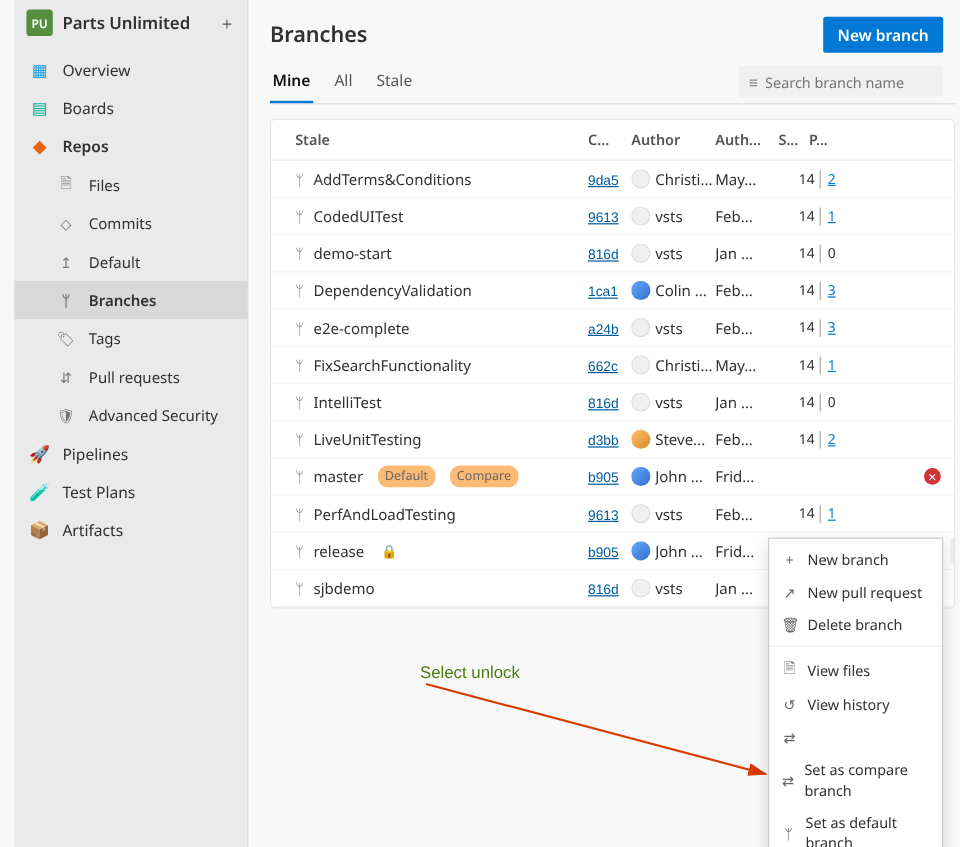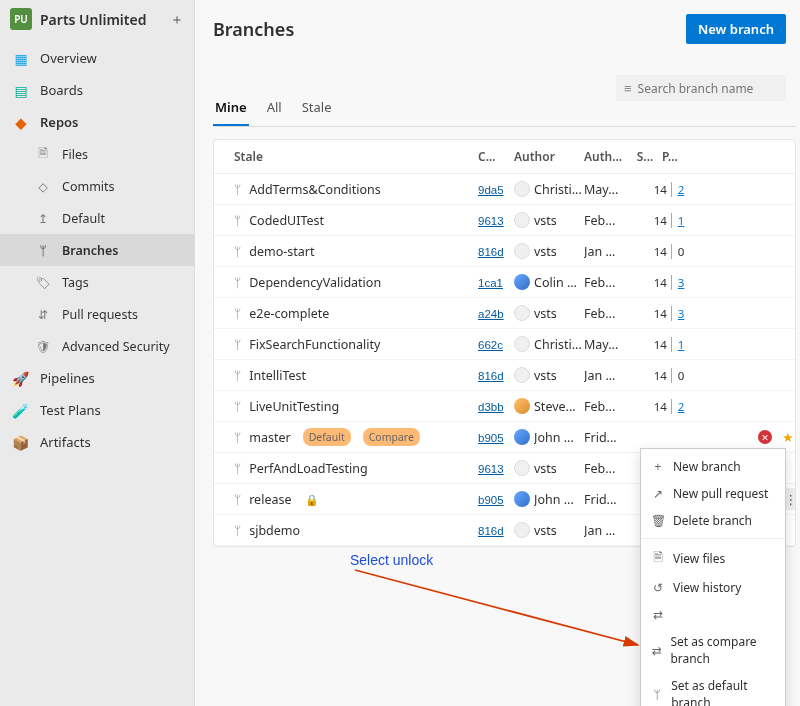--- a/index.html
+++ b/index.html
@@ -1,17 +1,17 @@
 <!DOCTYPE html>
 <html><head>
 <meta charset="utf-8">
 <style>
   * { box-sizing: border-box; margin: 0; padding: 0; font-family: "Segoe UI", -apple-system, system-ui, sans-serif; }
   html, body { width: 800px; height: 706px; background: #f8f8f8; overflow: hidden; font-size: 13px; color: #323130; }
-  .root { display: flex; height: 100%; }
+  .root { display: flex; height: 100%; padding-left: 12px; }
 
   
   .sidebar { width: 195px; background: #eaeaea; display: flex; flex-direction: column; border-right: 1px solid #ddd; }
   .side-header { display: flex; align-items: center; padding: 8px 10px; gap: 8px; }
   .proj-badge { width: 22px; height: 22px; background: #548f3f; color: #fff; font-size: 10px; font-weight: 600; display: flex; align-items: center; justify-content: center; border-radius: 3px; }
   .proj-name { font-weight: 600; font-size: 14px; flex: 1; }
   .plus-ic { color: #555; font-size: 14px; cursor: pointer; }
   .nav { display: flex; flex-direction: column; padding-top: 4px; }
   .nav-item { display: flex; align-items: center; gap: 10px; padding: 7px 12px; cursor: pointer; font-size: 13px; color: #323130; }
   .nav-item.selected { font-weight: 600; }
@@ -20,21 +20,21 @@
   .nav-icon { width: 18px; height: 18px; display: inline-flex; align-items: center; justify-content: center; font-size: 14px; }
 
   
   .main { flex: 1; display: flex; flex-direction: column; padding: 0 4px 0 18px; overflow: hidden; }
   .topbar { display: flex; justify-content: space-between; align-items: center; padding: 14px 10px 6px 0; }
   .page-title { font-size: 18px; font-weight: 600; }
   .new-branch-btn { background: #0078d4; color: #fff; border: none; padding: 6px 12px; font-size: 13px; font-weight: 600; border-radius: 2px; cursor: pointer; }
 
   .tabs-row { display: flex; justify-content: space-between; align-items: center; padding: 0 10px 0 0; border-bottom: 1px solid #ddd; }
   .tabs { display: flex; gap: 16px; }
-  .tab { padding: 8px 2px; font-size: 13px; cursor: pointer; border-bottom: 2px solid transparent; color: #555; margin-top: 40px; }
+  .tab { padding: 8px 2px; font-size: 13px; cursor: pointer; border-bottom: 2px solid transparent; color: #555; }
   .tab.active { border-bottom: 2px solid #0078d4; font-weight: 600; color: #111; }
   .search-wrap { display: flex; align-items: center; background: #f0f0f0; padding: 4px 8px; gap: 6px; border-radius: 2px; width: 170px; }
   .search-wrap input { border: none; background: transparent; outline: none; font-size: 12px; flex: 1; }
 
   
   .table { border: 1px solid #e5e5e5; border-radius: 4px; margin-top: 12px; background: #fff; overflow: hidden; }
   .thead, .trow { display: flex; align-items: center; padding: 0 10px; }
   .thead { height: 34px; font-size: 12px; font-weight: 600; color: #555; border-bottom: 1px solid #eee; }
   .trow { height: 31px; border-bottom: 1px solid #f3f3f3; font-size: 12.5px; }
   .col-branch { flex: 0 0 254px; display: flex; align-items: center; gap: 8px; padding-left: 10px; }
@@ -64,21 +64,21 @@
   .lock { font-size: 11px; color:#777; margin-left: 6px; }
 
   
   .ctx { position: absolute; left: 640px; top: 448px; width: 146px; background: #fff; border: 1px solid #ccc; box-shadow: 0 4px 12px rgba(0,0,0,.15); padding: 4px 0; font-size: 12px; z-index: 50; }
   .ctx-item { display:flex; align-items:center; gap:8px; padding: 5px 10px; cursor: pointer; }
   .ctx-sep { height:1px; background:#eee; margin:4px 0; }
   .ctx-ic { width:14px; color:#666; font-size:12px; text-align:center; }
 
   
   .arrow { position:absolute; pointer-events:none; z-index:40; }
-  .annot-text { position:absolute; font-family: Arial, sans-serif; font-size: 14px; color:#1d4ed8; }
+  .annot-text { position:absolute; font-family: Arial, sans-serif; font-size: 14px; color:#4d7c0f; }
 
   .trunc { overflow:hidden; text-overflow:ellipsis; white-space:nowrap; }
 </style>
 </head>
 <body>
 
 <div class="root">
 
   <aside class="sidebar">
     <div class="side-header">

